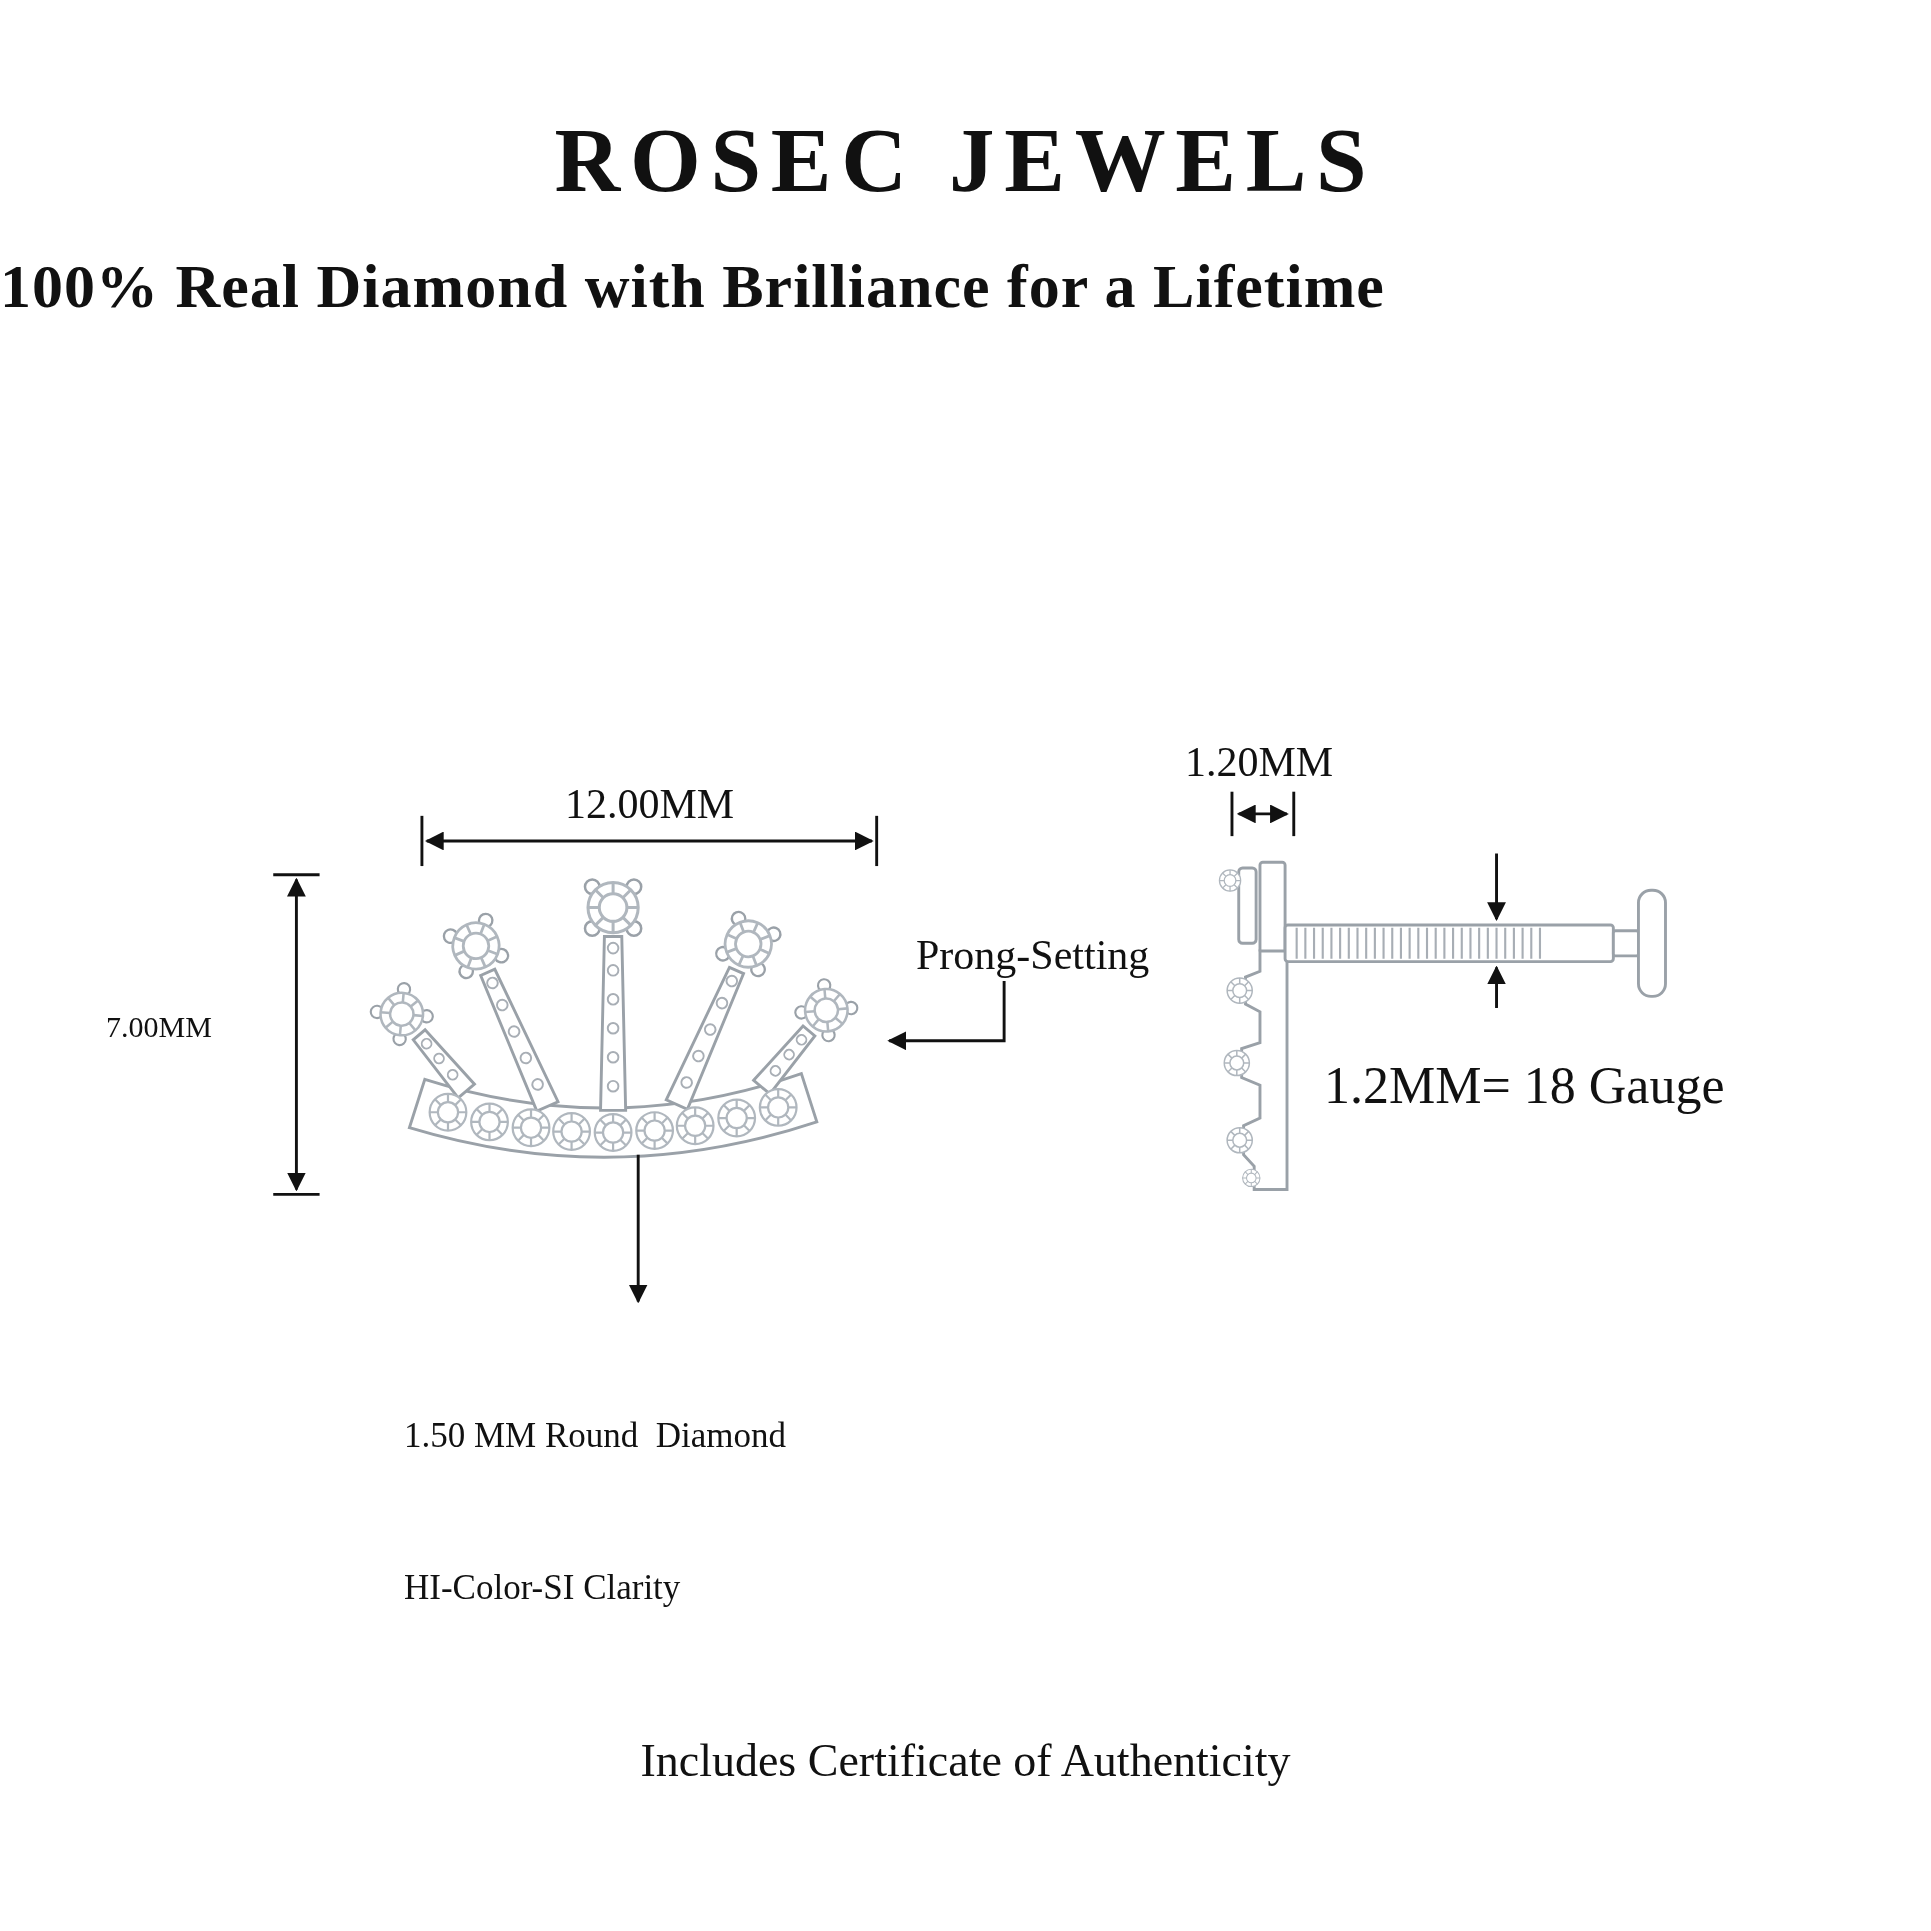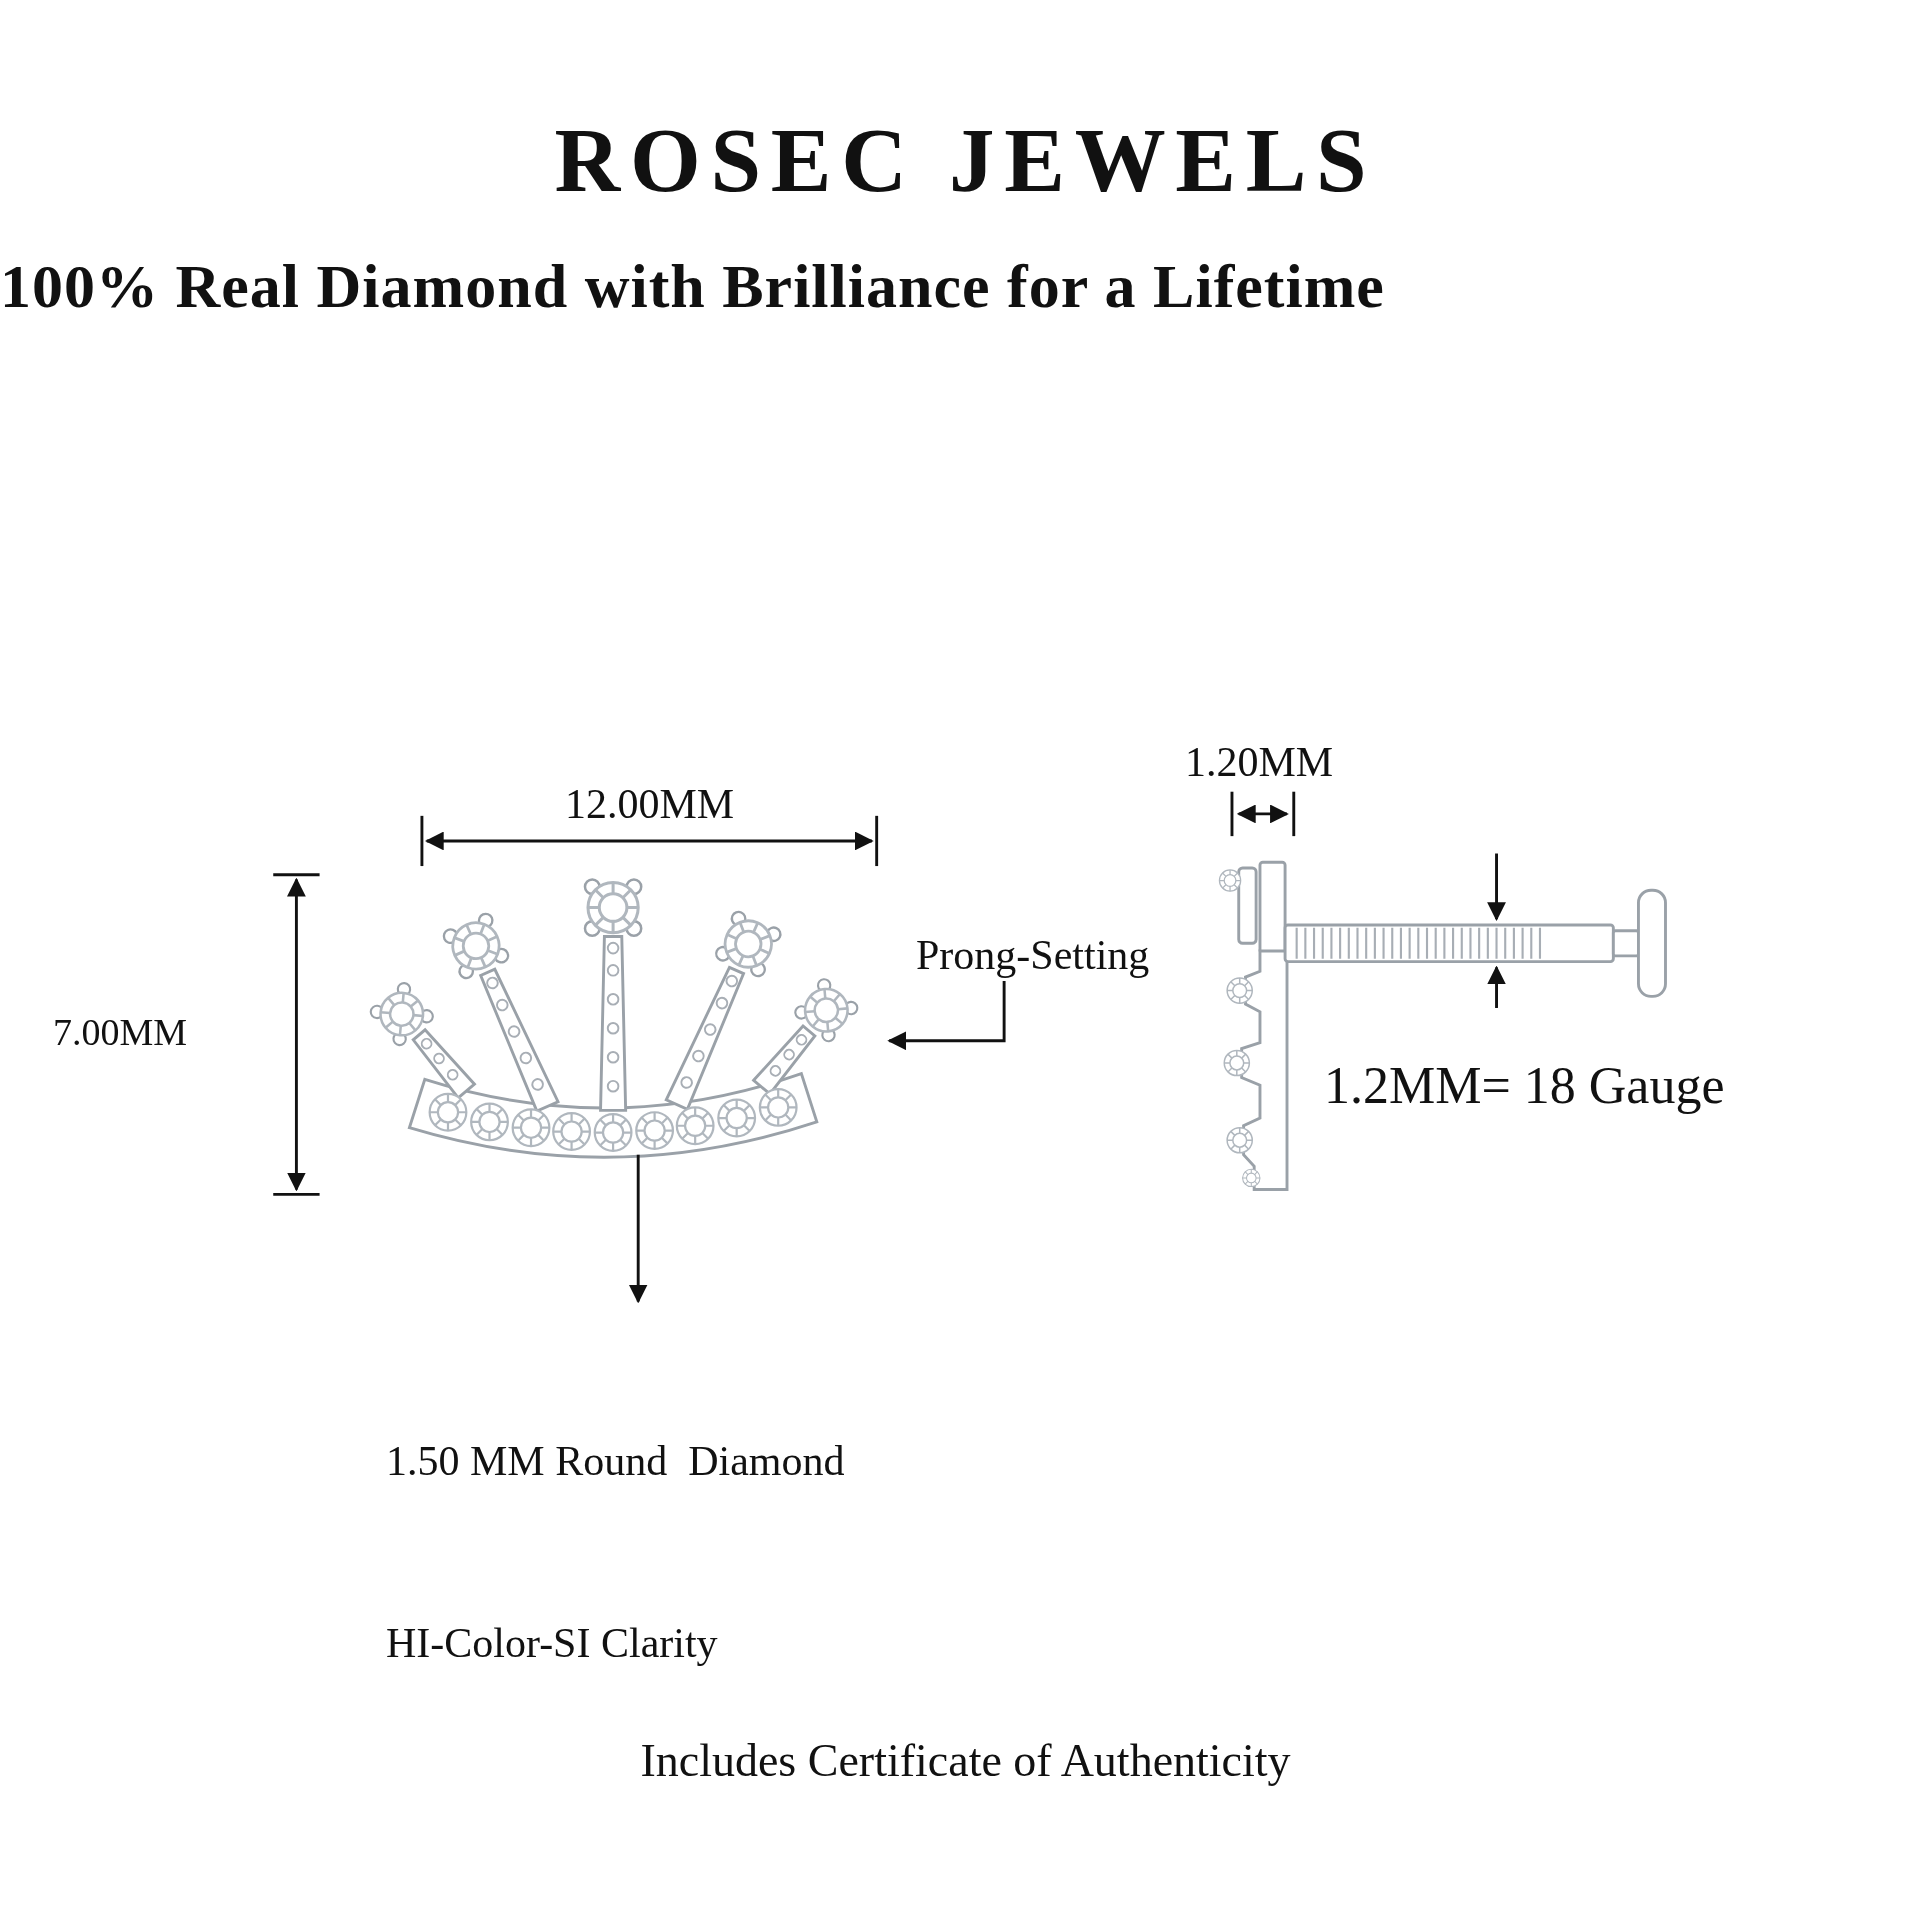--- a/index.html
+++ b/index.html
@@ -3,23 +3,23 @@
 <meta charset="utf-8">
 <style>
   html,body{margin:0;padding:0;background:#fff}
   body{width:1931px;height:1931px;font-family:"Liberation Serif","DejaVu Serif",serif;color:#111}
   .canvas{position:relative;width:1931px;height:1931px;overflow:hidden;background:#fff}
   svg.art{position:absolute;left:0;top:0}
   .label{position:absolute;white-space:pre;color:#111}
   .title{left:0;top:108px;width:1931px;text-align:center;font-size:91px;font-weight:700;letter-spacing:9.7px}
   .subtitle{left:0;top:251px;width:1931px;text-align:left;font-size:62px;font-weight:600;letter-spacing:1px}
   .dim12{left:422px;top:780px;width:455px;text-align:center;font-size:42px}
-  .dim7{left:53px;top:1010px;width:212px;text-align:left;font-size:38px}
+  .dim7{left:53px;top:1010px;width:212px;text-align:center;font-size:30px}
   .prong{left:916px;top:931px;font-size:42px}
-  .stonenote{left:386px;top:1309px;font-size:42px;line-height:1.45}
+  .stonenote{left:404px;top:1309px;font-size:35px;line-height:1.45}
   .dim120{left:1185px;top:738px;width:193px;text-align:left;font-size:42px}
   .gauge{left:1324px;top:1056px;font-size:52px}
   .cert{left:0;top:1734px;width:1931px;text-align:center;font-size:46px}
 </style>
 </head>
 <body>
 
 <div class="canvas">
 
   <svg class="art" width="1931" height="1931" viewBox="0 0 2000 2000">

